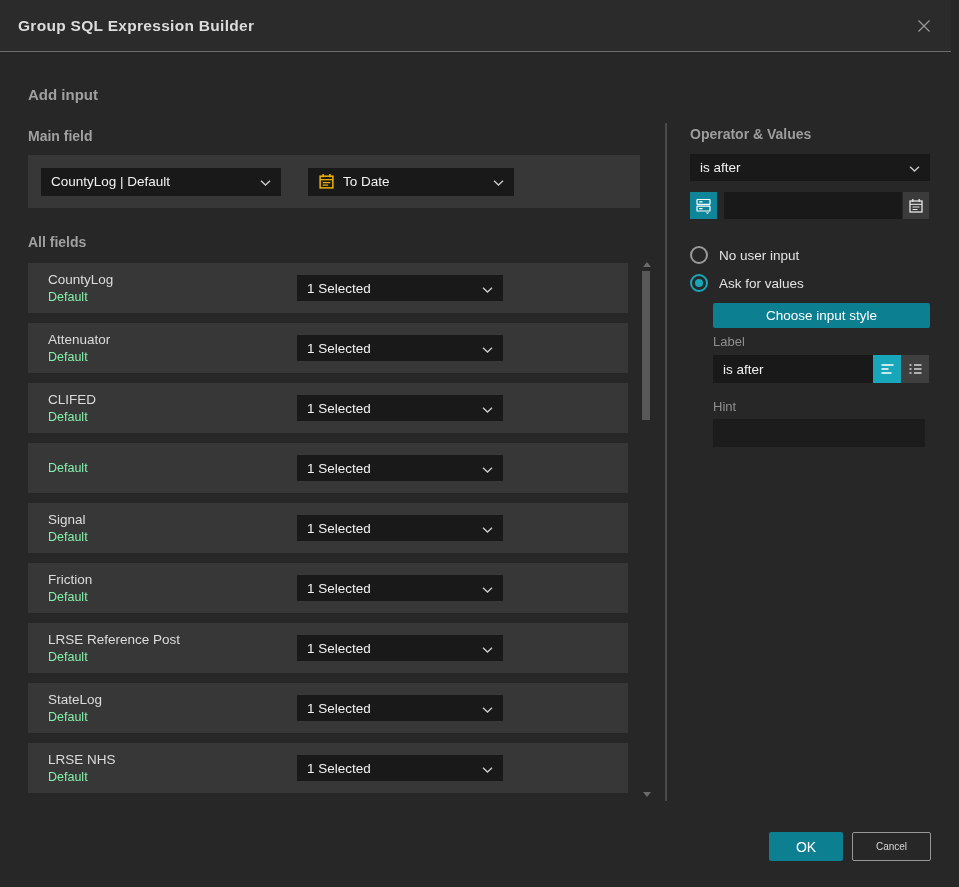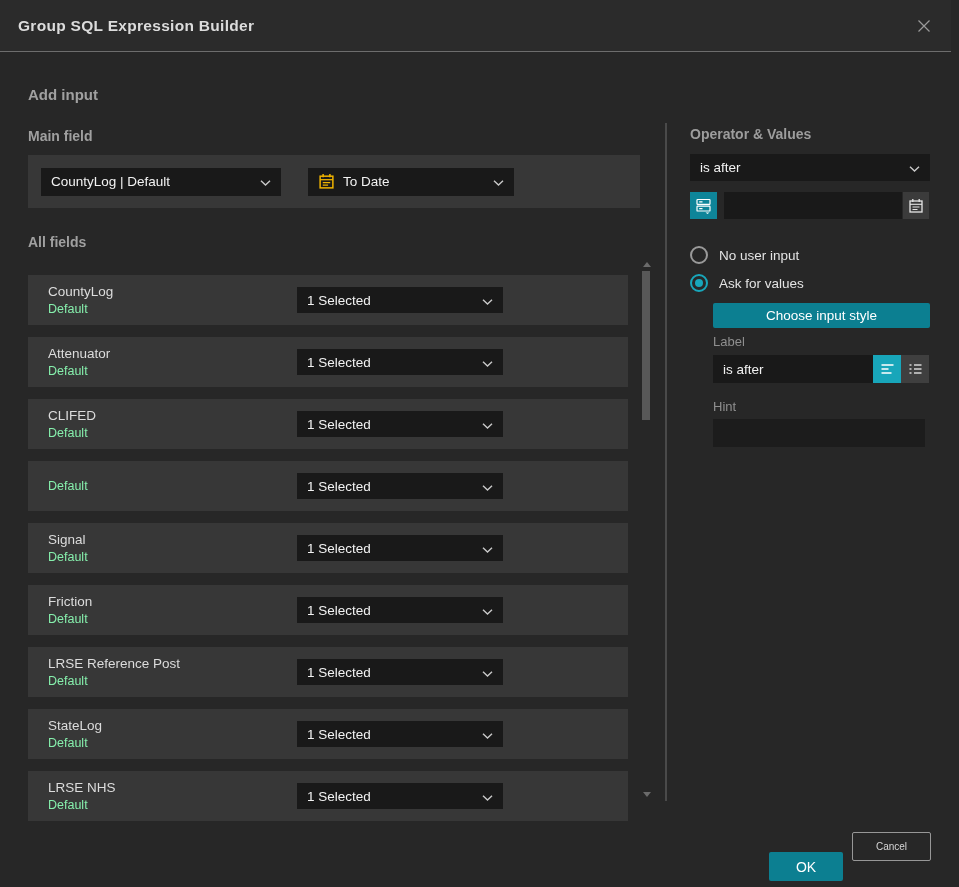--- a/index.html
+++ b/index.html
@@ -22,21 +22,21 @@
     display:flex;align-items:center;padding:0 13px;box-sizing:border-box;gap:27px;}
   .dd{background:#191919;height:28px;display:flex;align-items:center;gap:8px;
     padding:0 10px;box-sizing:border-box;color:#f2f2f2;font-size:13.5px;cursor:pointer;}
   .dd .dd-text{flex:1;white-space:nowrap;overflow:hidden;}
   .dd-main{width:240px;}
   .dd-type{width:206px;}
 
   
   .rows{position:absolute;left:28px;top:263px;width:600px;}
   .row{position:relative;height:50px;background:#373737;margin-bottom:10px;box-sizing:border-box;
-    display:flex;flex-direction:column;justify-content:center;padding-left:20px;gap:3px;margin-top:12px;}
+    display:flex;flex-direction:column;justify-content:center;padding-left:20px;gap:3px;}
   .row-name{font-size:13.5px;color:#dcdcdc;}
   .row-sub{font-size:12.5px;color:#86efac;}
   .row .dd-row{position:absolute;left:269px;top:12px;width:206px;height:26px;}
 
   
   .scroll-up,.scroll-down{position:absolute;left:643px;width:0;height:0;
     border-left:4px solid transparent;border-right:4px solid transparent;}
   .scroll-up{top:262px;border-bottom:5px solid #6b6b6b;}
   .scroll-down{top:792px;border-top:5px solid #6b6b6b;}
   .scroll-thumb{position:absolute;left:642px;top:271px;width:8px;height:149px;background:#585858;}
@@ -74,21 +74,21 @@
     justify-content:center;cursor:pointer;}
   .toggle-align{left:873px;background:#18a6ba;}
   .toggle-list{left:901px;background:#3f3f3f;}
   .hint-input{position:absolute;left:713px;top:419px;width:212px;height:28px;background:#1c1c1c;
     border:none;outline:none;color:#f2f2f2;font-size:13.5px;padding:0 10px;box-sizing:border-box;
     font-family:"Liberation Sans",sans-serif;}
 
   
   .ok-btn{position:absolute;left:769px;top:832px;width:74px;height:29px;background:#0c7f91;
     border:none;border-radius:2px;color:#fff;font-size:14px;cursor:pointer;
-    font-family:"Liberation Sans",sans-serif;margin-top:20px;}
+    font-family:"Liberation Sans",sans-serif;}
   .cancel-btn{position:absolute;left:852px;top:832px;width:79px;height:29px;background:transparent;
     border:1px solid #979797;border-radius:2px;color:#d6d6d6;font-size:10px;cursor:pointer;
     font-family:"Liberation Sans",sans-serif;}
 </style>
 </head>
 <body>
 
 <div class="dialog">
 
   <div class="titlebar">

